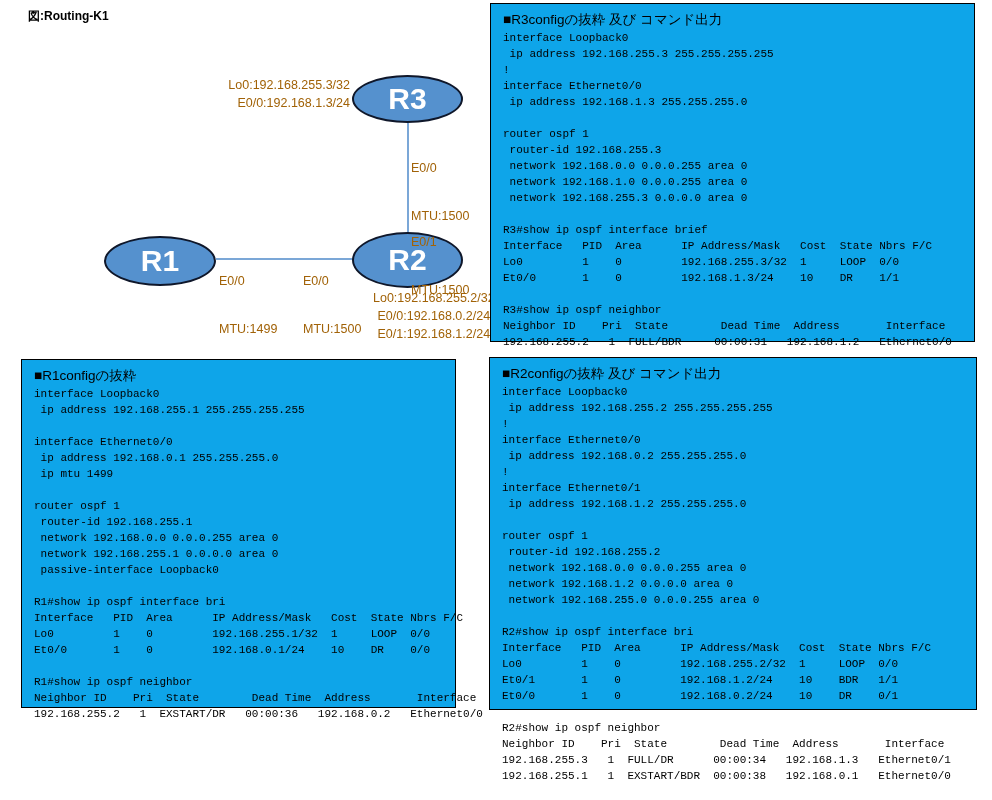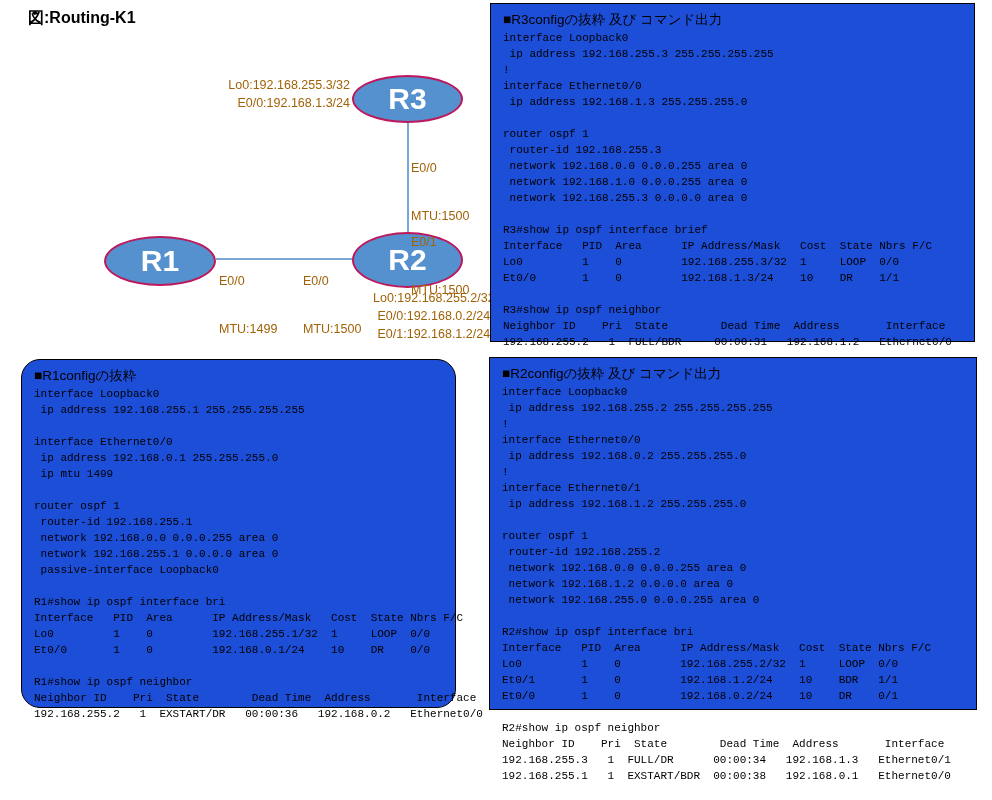--- a/index.html
+++ b/index.html
@@ -5,26 +5,26 @@
   * { margin:0; padding:0; box-sizing:border-box; }
   html,body { background:#fff; }
   #canvas {
     position:relative; width:992px; height:800px;
     background:#ffffff; overflow:hidden;
     font-family:"Liberation Sans", sans-serif;
     color:#000;
   }
   .page-title {
     position:absolute; left:28px; top:8px;
-    font-size:16px; font-weight:bold; letter-spacing:0px;
+    font-size:12px; font-weight:bold; letter-spacing:0px;
   }
   
   .router {
     position:absolute; border-radius:50%;
-    background:#5591CE; border:2px solid #be185d;
+    background:#5591CE; border:2px solid #0f172a;
     display:flex; align-items:center; justify-content:center;
     color:#fff; font-size:30px; font-weight:bold;
   }
   #router-r3 { left:352px; top:75px;  width:111px; height:48px; }
   #router-r1 { left:104px; top:236px; width:112px; height:50px;text-align:center; }
   #router-r2 { left:352px; top:232px; width:111px; height:56px; }
   .link { position:absolute; background:#7BA7D7; }
   #link-r3-r2 { left:407px; top:123px; width:2px;  height:110px; }
   #link-r1-r2 { left:216px; top:258px; width:137px; height:2px; }
   .dlabel {
@@ -34,25 +34,25 @@
   .addr { line-height:18px; }
   #r3-addresses { left:219px; top:76px; width:131px; text-align:right; }
   #r1-addresses { left:120px; top:294px; }
   #r2-addresses { left:373px; top:289px;text-align:center; }
   #iflabel-r3-e00 { left:411px; top:128px; }
   #iflabel-r2-e01 { left:411px; top:202px; }
   #iflabel-r1-e00 { left:219px; top:241px; }
   #iflabel-r2-e00 { left:303px; top:241px; }
   
   .config-box {
-    position:absolute; border:1.5px solid #000; background:#1d4ed8;
+    position:absolute; border:1.5px solid #000; background:#0ea5e9;
     padding:7px 8px 0 12px;
   }
   #box-r3 { left:490px; top:3px;   width:485px; height:339px; }
-  #box-r1 { left:21px;  top:359px; width:435px; height:349px;border-radius:19px; }
+  #box-r1 { left:21px;  top:359px; width:435px; height:349px; }
   #box-r2 { left:489px; top:357px; width:488px; height:353px; }
   .box-title {
     font-size:13.5px; line-height:17px; margin-bottom:2px;
     white-space:pre;
   }
   .config-text {
     font-family:Liberation Mono, monospace;
     font-size:11px; line-height:16px; white-space:pre;
   }
   .notes {

